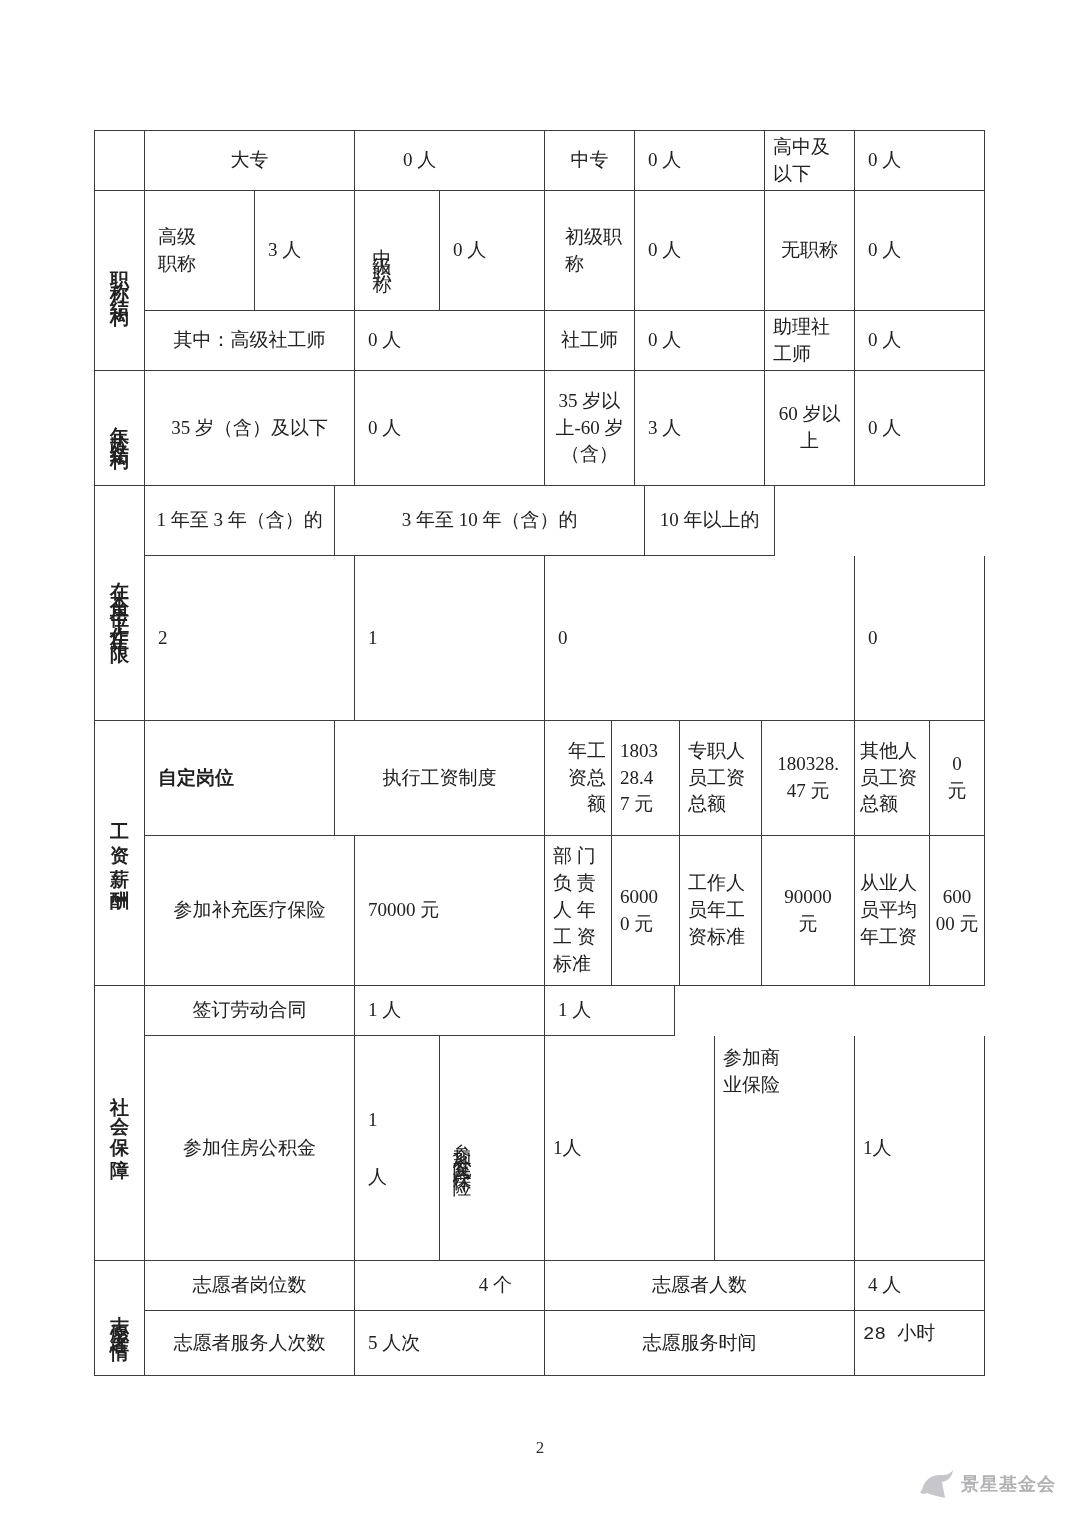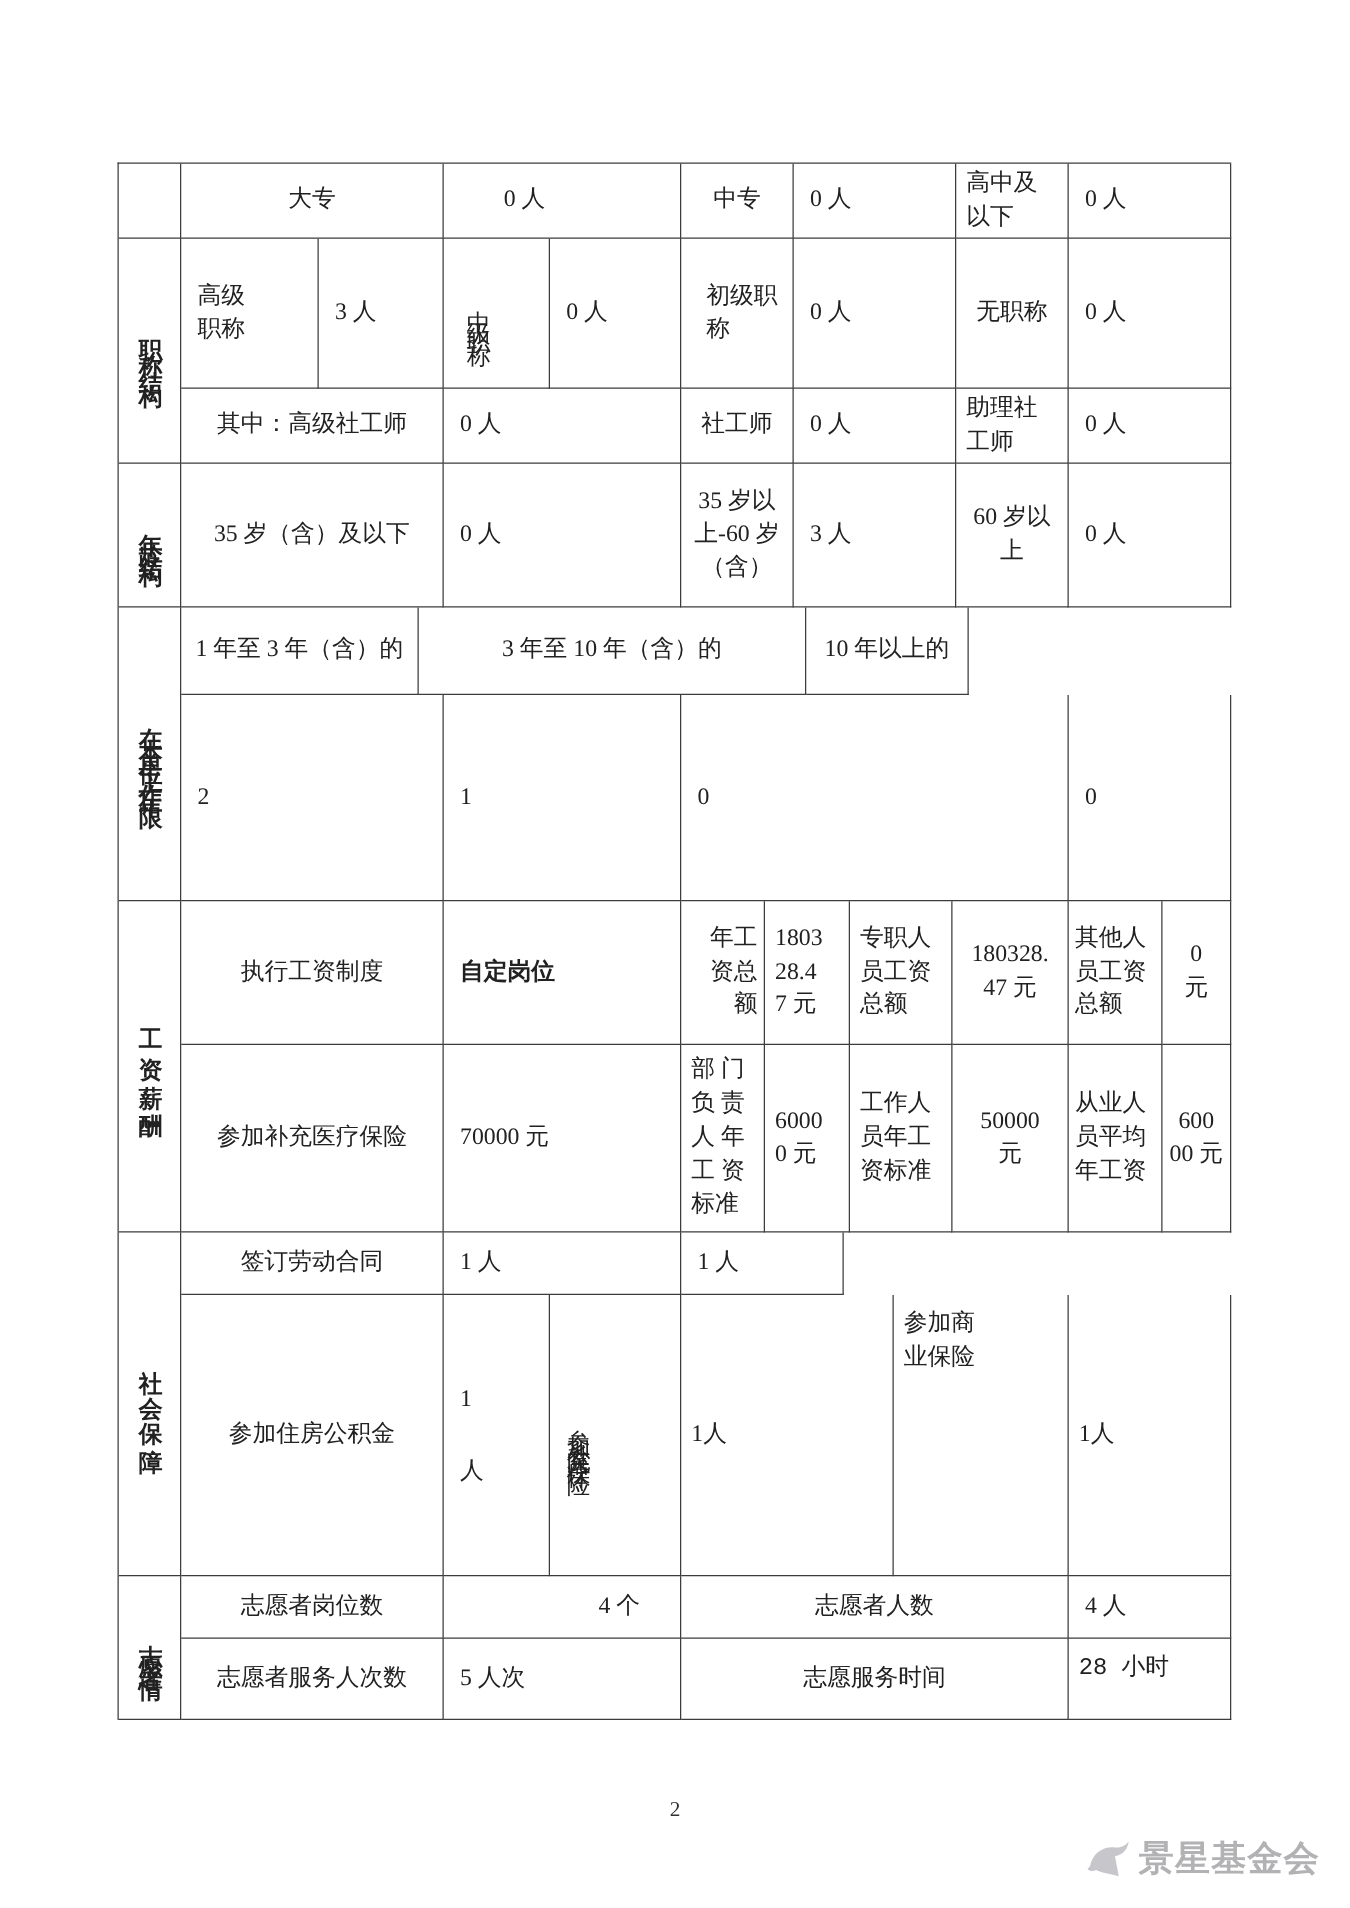--- a/index.html
+++ b/index.html
@@ -30,21 +30,21 @@
   .vtop { align-items:flex-start; padding-top:10px;font-family:Liberation Mono, monospace; }
   .pre  { white-space:pre-line; }
   .bold { font-weight:bold; }
   .lh3  { line-height:3; }
   .vert { writing-mode:vertical-lr; text-orientation:upright; max-height:100%; white-space:nowrap; }
   .lsA{letter-spacing:12px}.lsB{letter-spacing:8px}.lsC{letter-spacing:9px}
   .lsD{letter-spacing:23px}.lsE{letter-spacing:21px}.lsF{letter-spacing:9px}.lsG{letter-spacing:5px}
   .pagenum { position:absolute; top:1438px; left:0; width:100%; text-align:center;
              font-size:17px; color:#333333; }
   .wm { position:absolute; top:1468px; right:24px; display:flex; align-items:center; gap:7px; }
-  .wm-text { font-size:28px; color:#b2b2b5; font-weight:600; letter-spacing:1px; }
+  .wm-text { font-size:18px; color:#b2b2b5; font-weight:600; letter-spacing:1px; }
 </style>
 </head>
 <body>
 
 <div class="tbl">
 
   <div class="grp">
     <div class="ghead"></div>
     <div class="gbody">
       <div class="row" style="height:60px">
@@ -127,22 +127,22 @@
       </div>
     </div>
   </div>
 
   <div class="grp">
     <div class="ghead">
       <span class="vert lsD">工资薪酬</span>
     </div>
     <div class="gbody">
       <div class="row" style="height:115px">
+        <div class="cell bold" style="width:190px">自定岗位</div>
         <div class="cell jc" style="width:210px">执行工资制度</div>
-        <div class="cell bold" style="width:190px">自定岗位</div>
         <div class="cell jr pre" style="width:67px">年工
 资总
 额</div>
         <div class="cell jl8 pre" style="width:68px">1803
 28.4
 7 元</div>
         <div class="cell jl8 pre" style="width:82px">专职人
 员工资
 总额</div>
         <div class="cell jc pre" style="width:93px">180328.
@@ -159,21 +159,21 @@
         <div class="cell jl8 pre" style="width:67px">部 门
 负 责
 人 年
 工 资
 标准</div>
         <div class="cell jl8 pre" style="width:68px">6000
 0 元</div>
         <div class="cell jl8 pre" style="width:82px">工作人
 员年工
 资标准</div>
-        <div class="cell jc pre" style="width:93px">50000
+        <div class="cell jc pre" style="width:93px">90000
 元</div>
         <div class="cell jl4 pre" style="width:75px">从业人
 员平均
 年工资</div>
         <div class="cell jc pre" style="width:55px">600
 00 元</div>
       </div>
     </div>
   </div>
 

